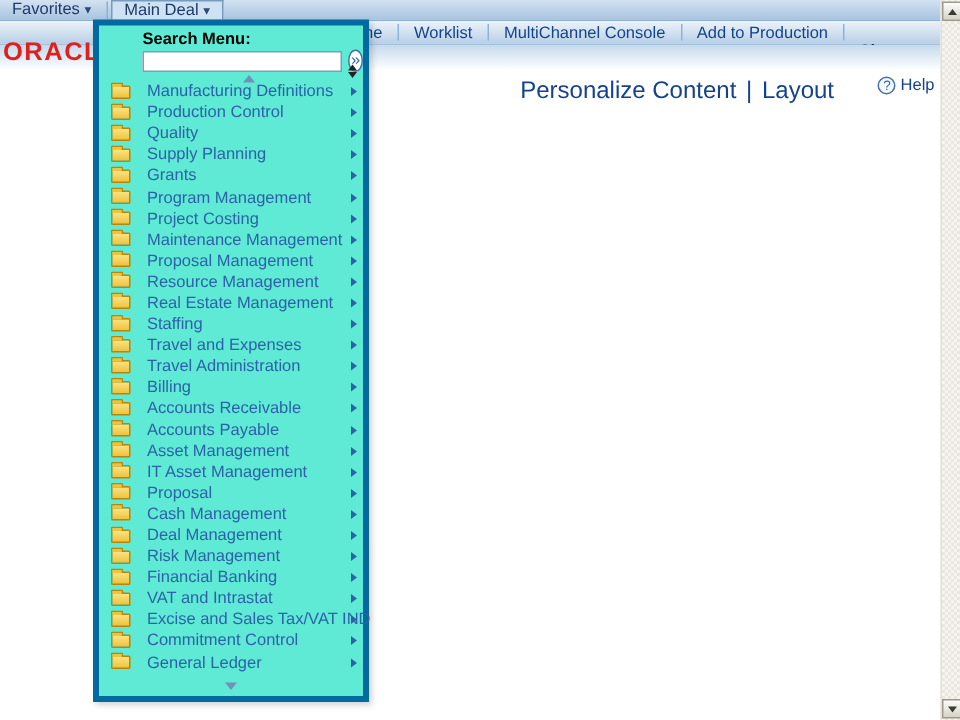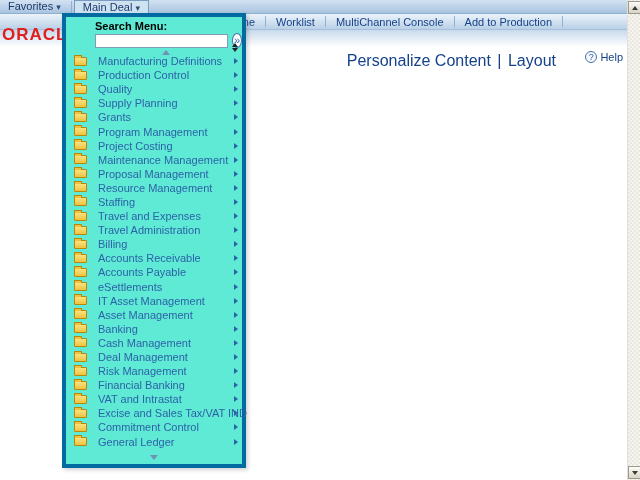--- a/index.html
+++ b/index.html
@@ -184,20 +184,25 @@
           <span class="menu-label">Proposal Management</span>
           <span class="row-chevron"></span>
         </div>
         <div class="menu-row">
           <span class="folder-icon"></span>
           <span class="menu-label">Resource Management</span>
           <span class="row-chevron"></span>
         </div>
         <div class="menu-row">
           <span class="folder-icon"></span>
+          <span class="menu-label">Real Estate Management</span>
+          <span class="row-chevron"></span>
+        </div>
+        <div class="menu-row">
+          <span class="folder-icon"></span>
           <span class="menu-label">Staffing</span>
           <span class="row-chevron"></span>
         </div>
         <div class="menu-row">
           <span class="folder-icon"></span>
           <span class="menu-label">Travel and Expenses</span>
           <span class="row-chevron"></span>
         </div>
         <div class="menu-row">
           <span class="folder-icon"></span>
@@ -214,36 +219,31 @@
           <span class="menu-label">Accounts Receivable</span>
           <span class="row-chevron"></span>
         </div>
         <div class="menu-row">
           <span class="folder-icon"></span>
           <span class="menu-label">Accounts Payable</span>
           <span class="row-chevron"></span>
         </div>
         <div class="menu-row">
           <span class="folder-icon"></span>
-          <span class="menu-label">eSettlements</span>
+          <span class="menu-label">Asset Management</span>
           <span class="row-chevron"></span>
         </div>
         <div class="menu-row">
           <span class="folder-icon"></span>
           <span class="menu-label">IT Asset Management</span>
           <span class="row-chevron"></span>
         </div>
         <div class="menu-row">
           <span class="folder-icon"></span>
-          <span class="menu-label">Asset Management</span>
-          <span class="row-chevron"></span>
-        </div>
-        <div class="menu-row">
-          <span class="folder-icon"></span>
-          <span class="menu-label">Banking</span>
+          <span class="menu-label">Proposal</span>
           <span class="row-chevron"></span>
         </div>
         <div class="menu-row">
           <span class="folder-icon"></span>
           <span class="menu-label">Cash Management</span>
           <span class="row-chevron"></span>
         </div>
         <div class="menu-row">
           <span class="folder-icon"></span>
           <span class="menu-label">Deal Management</span>

